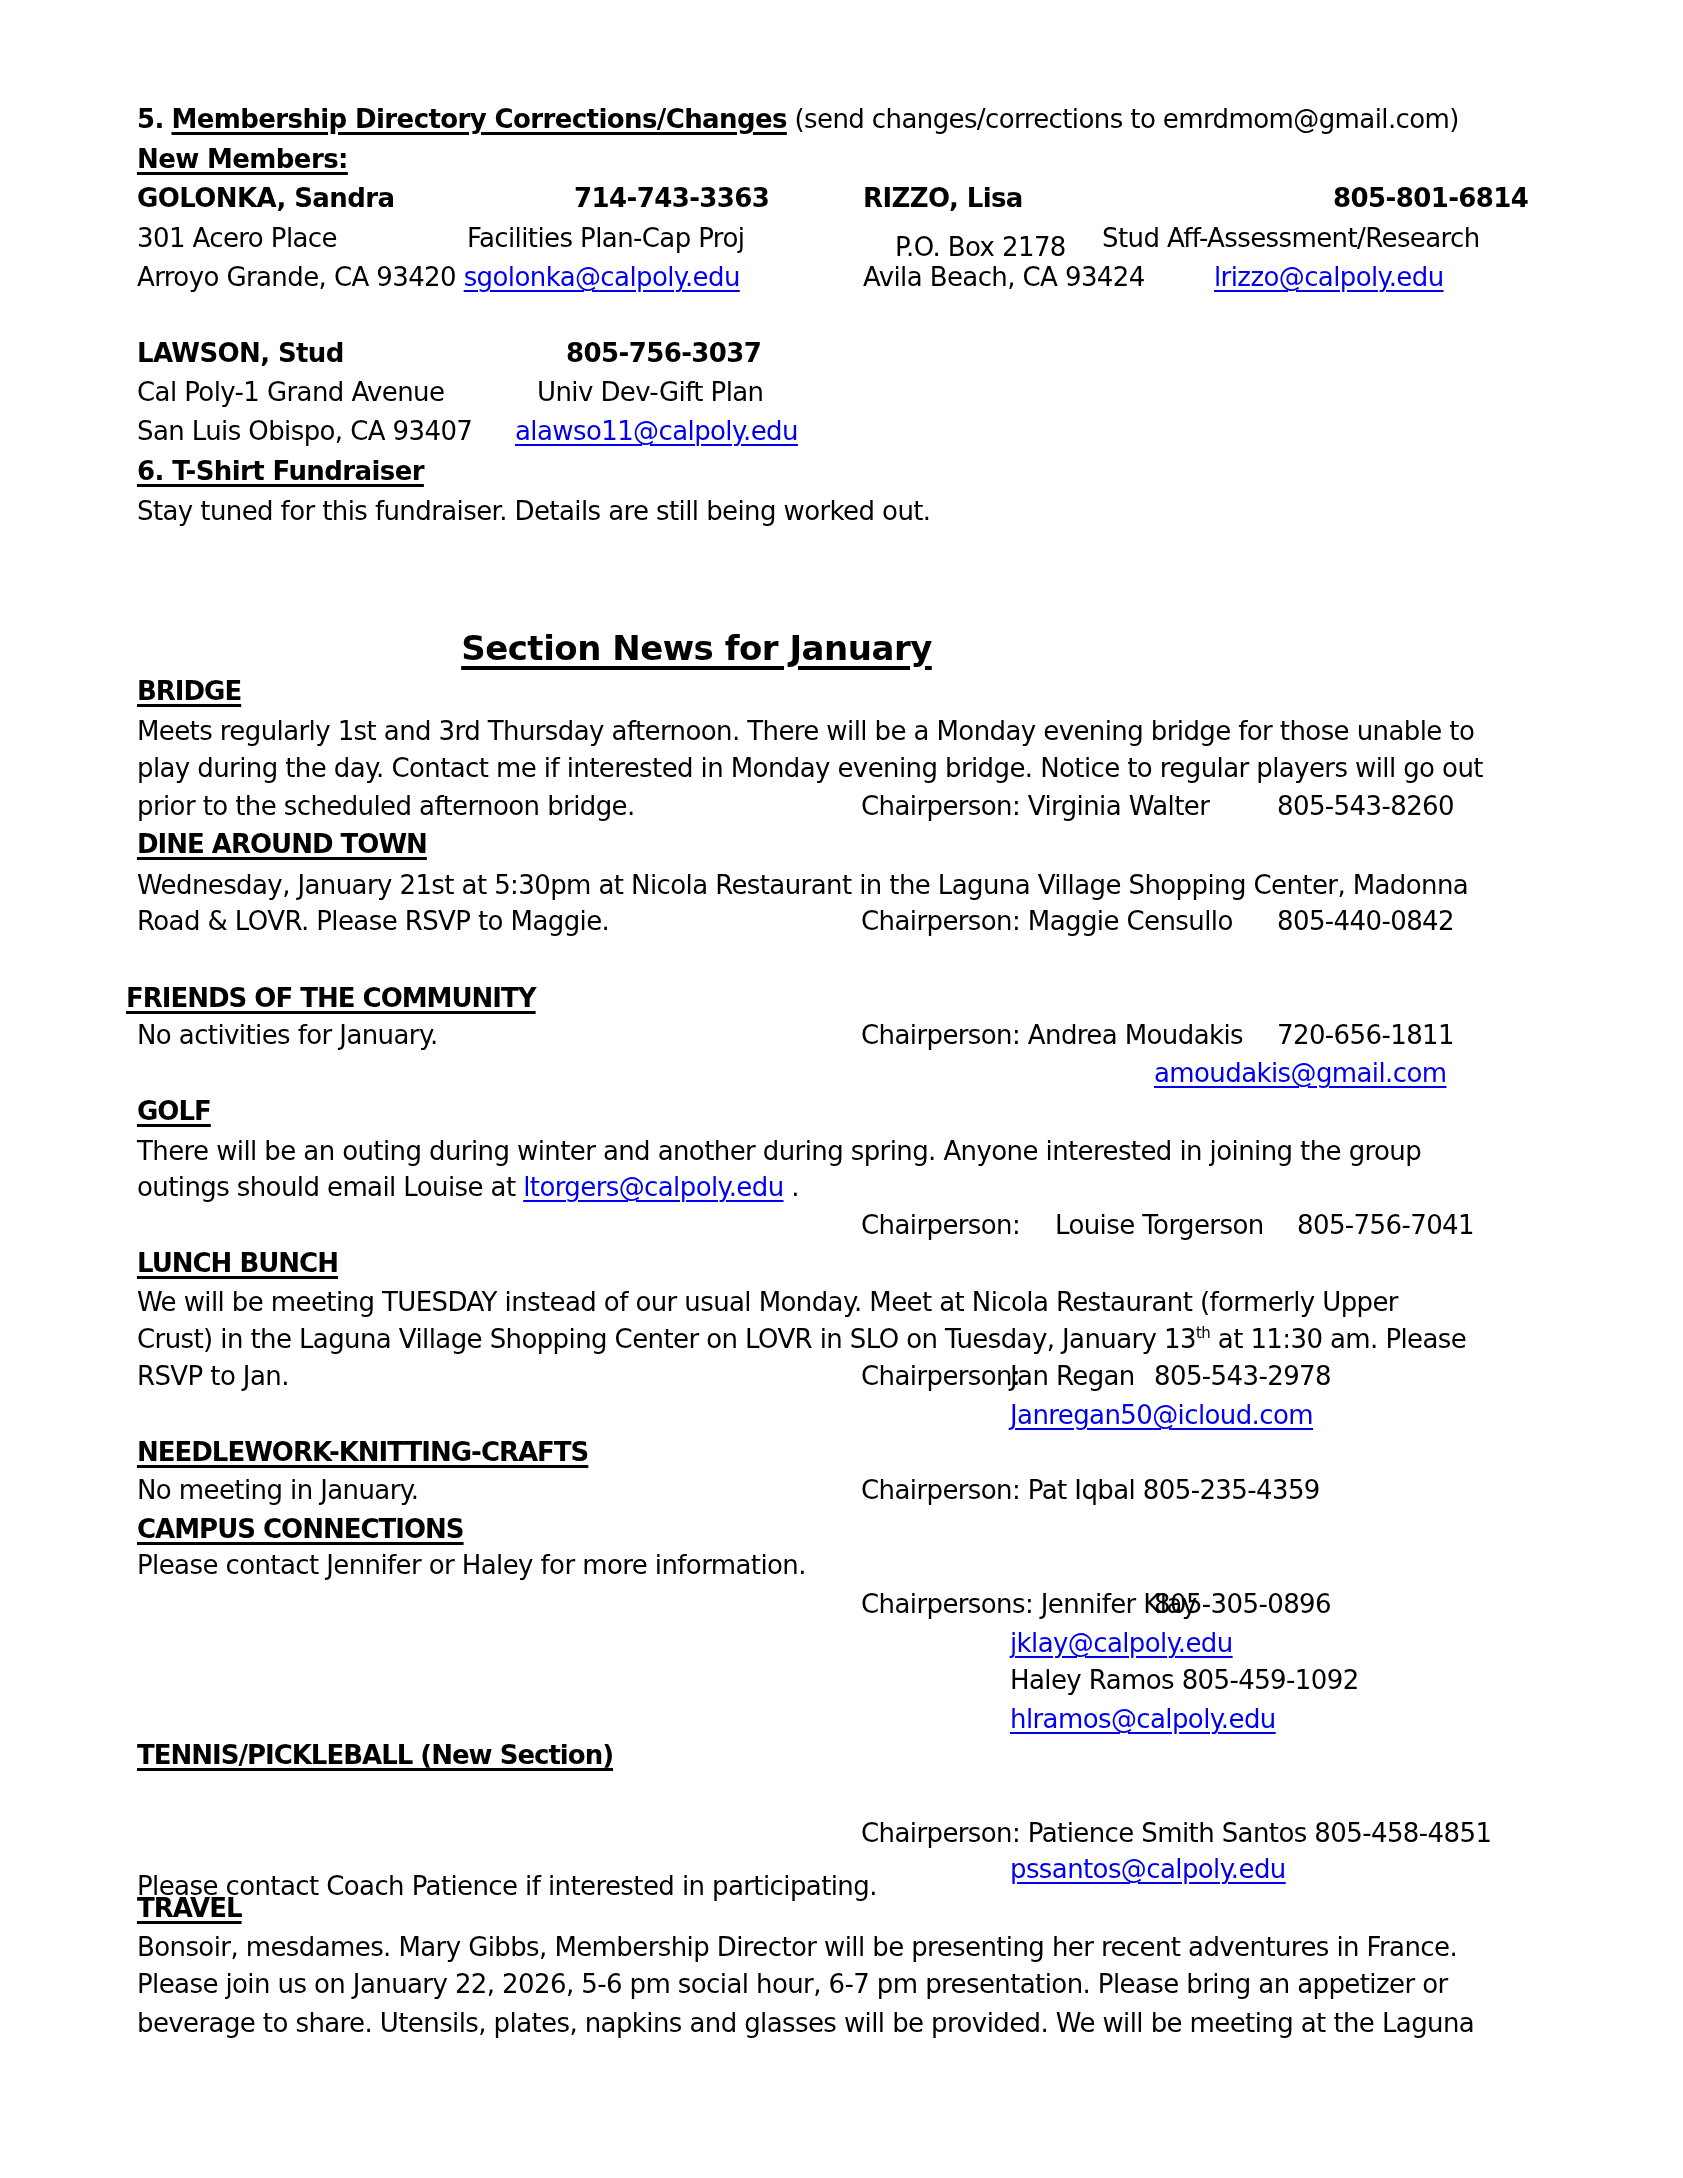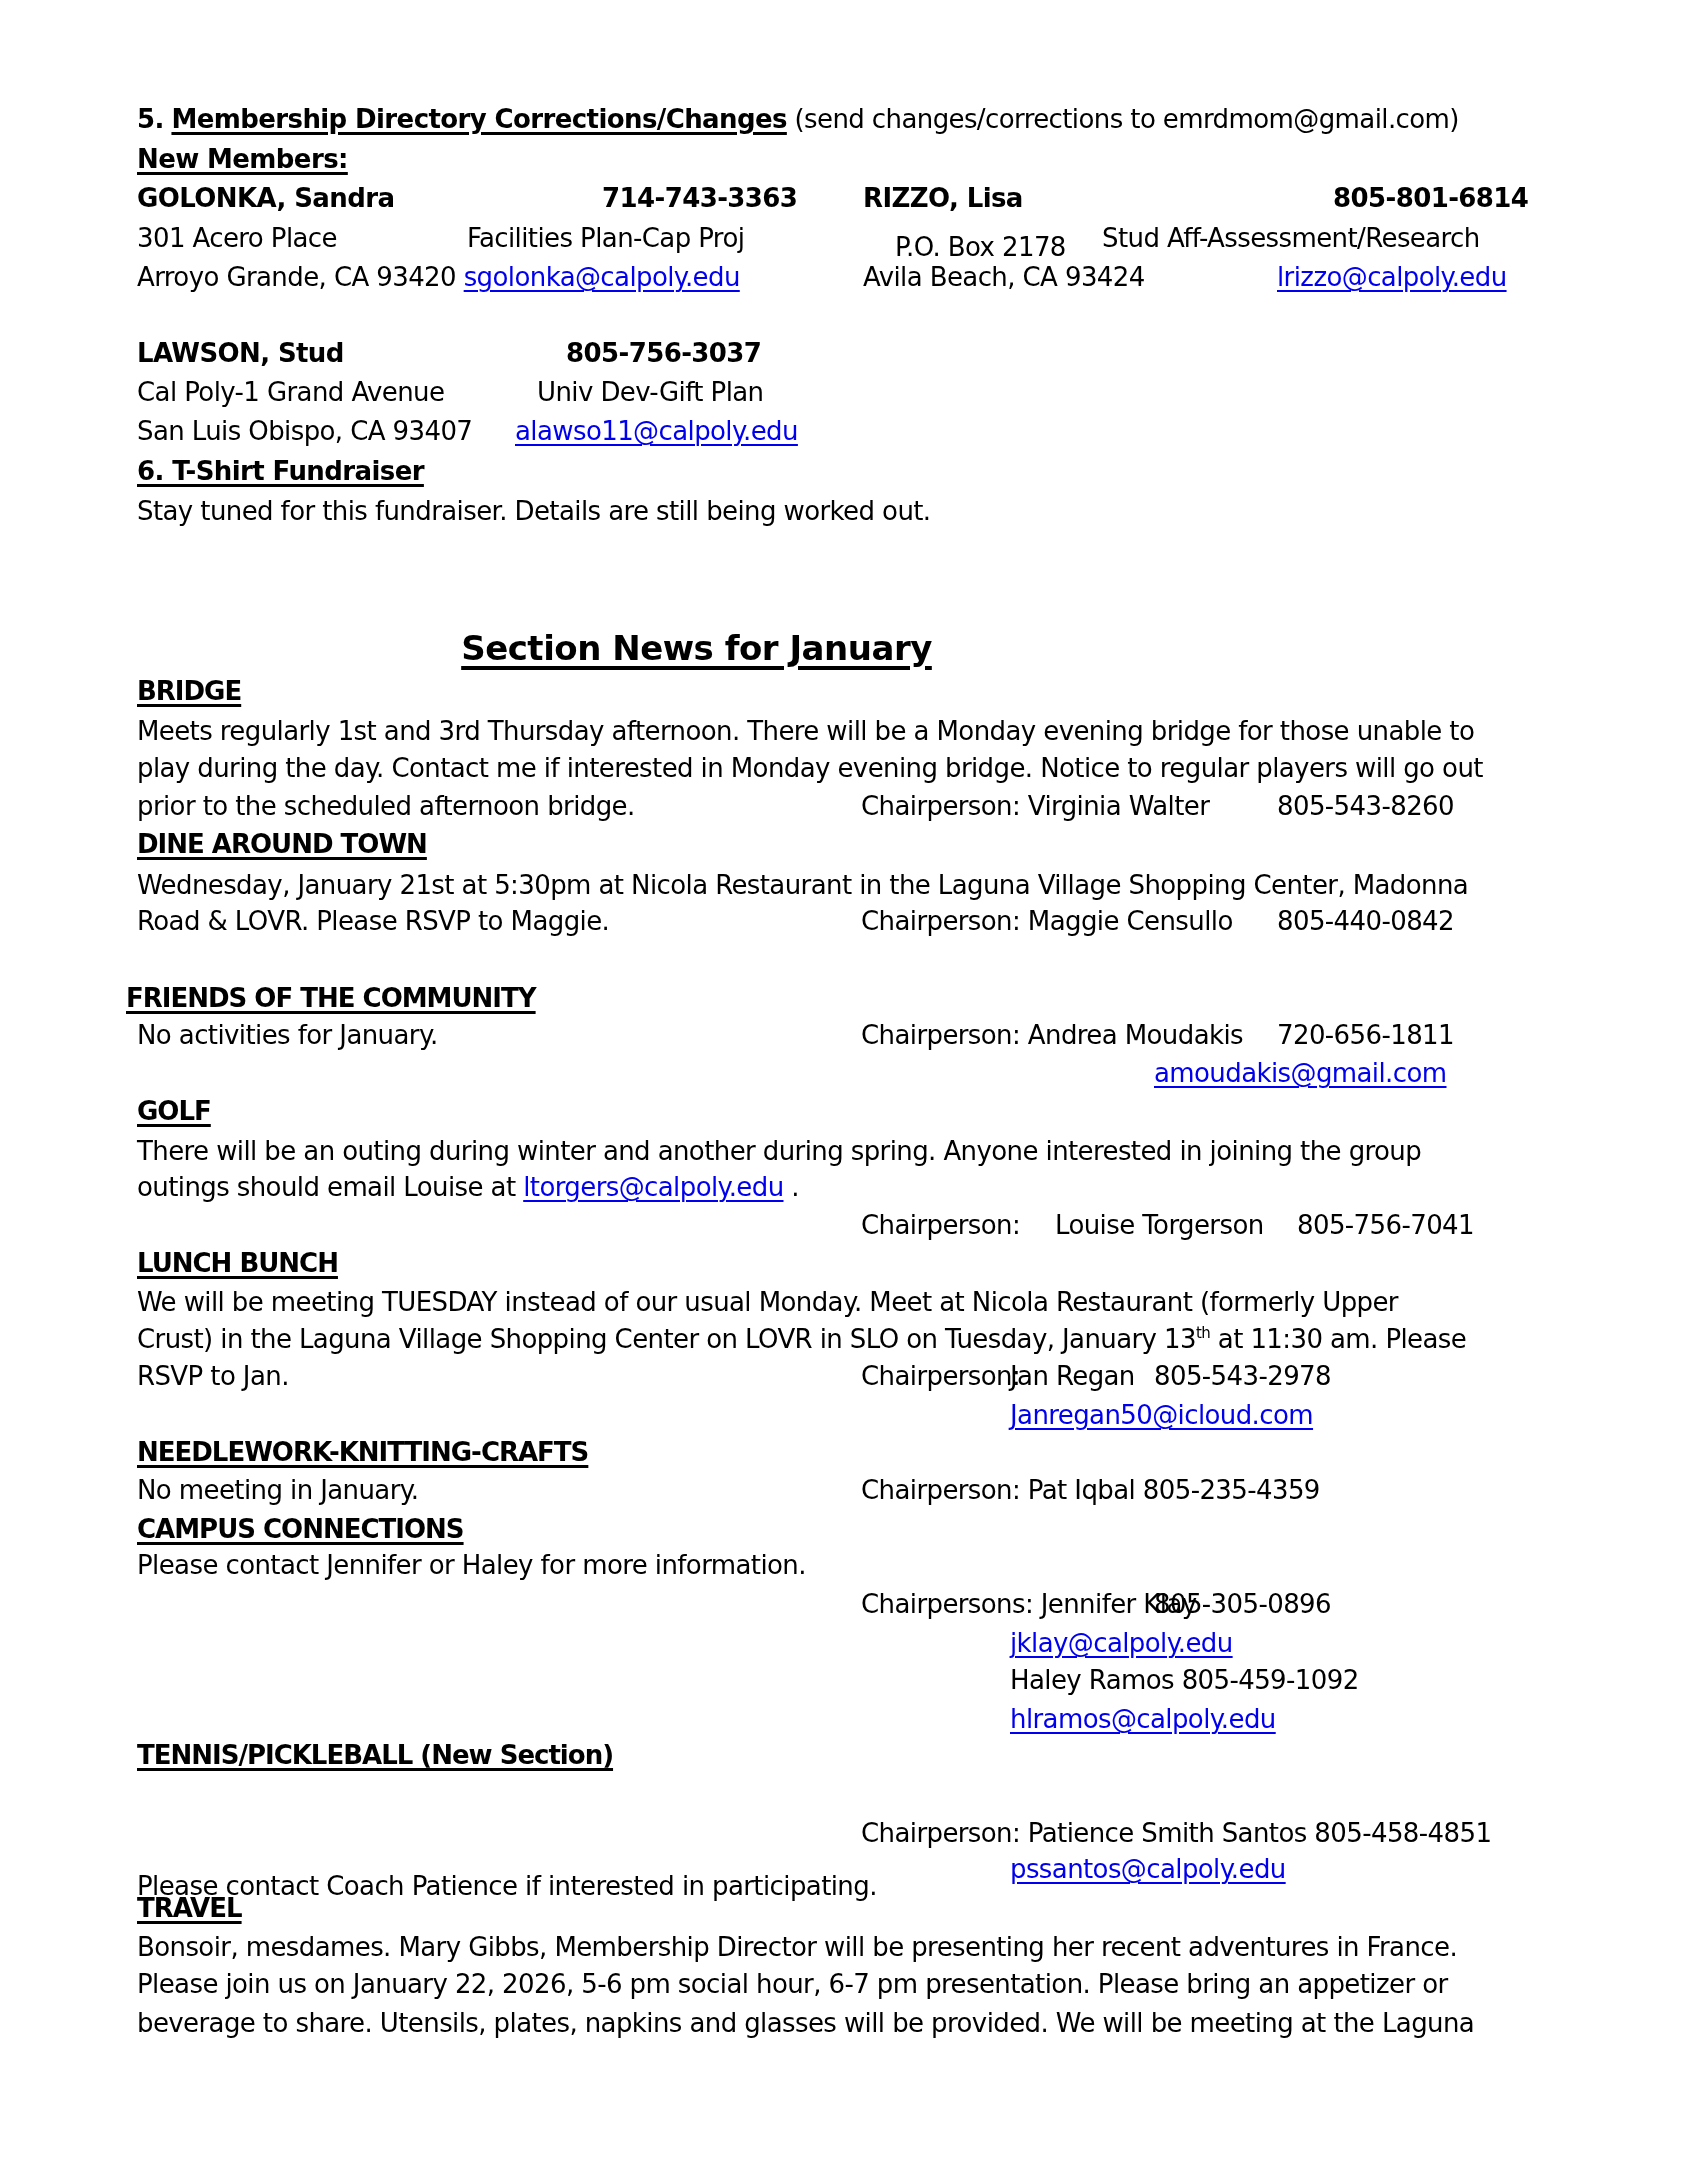--- a/index.html
+++ b/index.html
@@ -17,34 +17,34 @@
 </head>
 <body>
 
 <div class="ln" style="left:137px; top:103px;">
   <span class="b">5.</span>
   <span class="b u">Membership Directory Corrections/Changes</span><span> (send changes/corrections to emrdmom@gmail.com)</span>
 </div>
 <div class="ln b u" style="left:137px; top:143px;">New Members:</div>
 
 <div class="ln b" style="left:137px; top:182px;">GOLONKA, Sandra</div>
-<div class="ln b" style="left:602px; top:182px;text-align:right;">714-743-3363</div>
+<div class="ln b" style="left:574px; top:182px;text-align:right;">714-743-3363</div>
 <div class="ln" style="left:137px; top:222px;">301 Acero Place</div>
 <div class="ln" style="left:467px; top:222px;">Facilities Plan-Cap Proj</div>
 <div class="ln" style="left:137px; top:261px;">
   <span>Arroyo Grande, CA 93420</span>
   <a class="lnk">sgolonka@calpoly.edu</a>
 </div>
 
 <div class="ln b" style="left:863px; top:182px;">RIZZO, Lisa</div>
 <div class="ln b" style="left:1333px; top:182px;">805-801-6814</div>
 <div class="ln" style="left:863px; top:231px;margin-left:32px;">P.O. Box 2178</div>
 <div class="ln" style="left:1102px; top:222px;">Stud Aff-Assessment/Research</div>
 <div class="ln" style="left:863px; top:261px;">Avila Beach, CA 93424</div>
-<a class="ln lnk" style="left:1277px; top:261px;">lrizzo@calpoly.edu</a>
+<a class="ln lnk" style="left:1214px; top:261px;">lrizzo@calpoly.edu</a>
 
 <div class="ln b" style="left:137px; top:337px;">LAWSON, Stud</div>
 <div class="ln b" style="left:566px; top:337px;">805-756-3037</div>
 <div class="ln" style="left:137px; top:376px;">Cal Poly-1 Grand Avenue</div>
 <div class="ln" style="left:537px; top:376px;">Univ Dev-Gift Plan</div>
 <div class="ln" style="left:137px; top:415px;">San Luis Obispo, CA 93407</div>
 <a class="ln lnk" style="left:515px; top:415px;">alawso11@calpoly.edu</a>
 
 <div class="ln b u" style="left:137px; top:455px;">6. T-Shirt Fundraiser</div>
 <div class="ln" style="left:137px; top:495px;">Stay tuned for this fundraiser. Details are still being worked out.</div>

